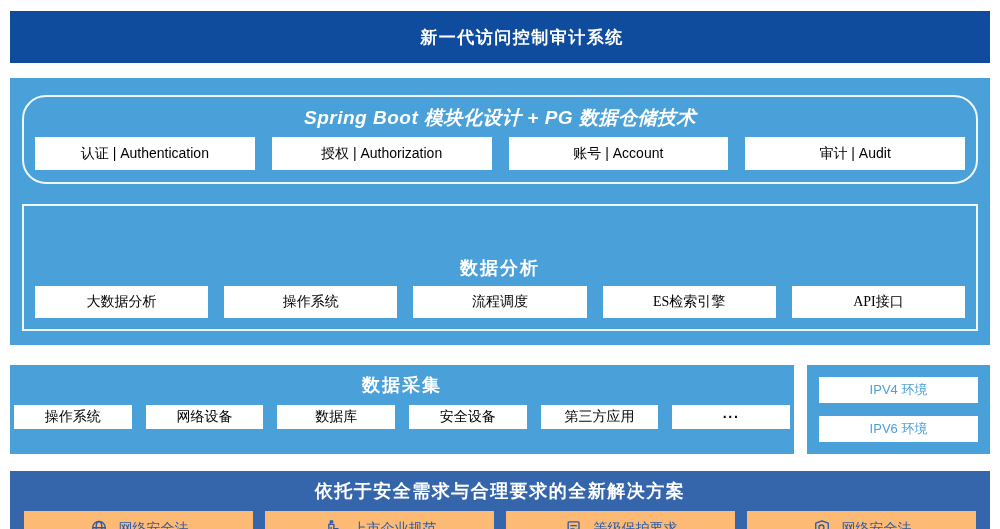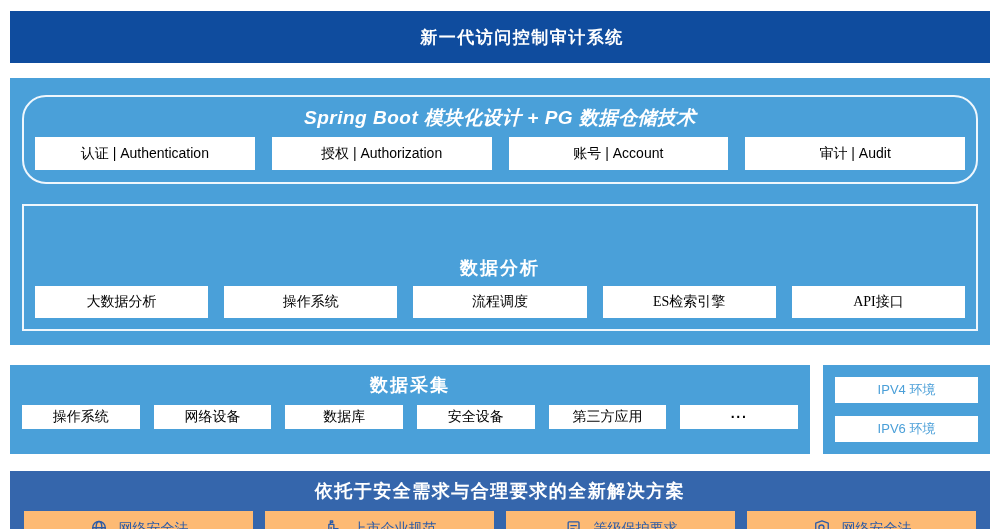--- a/index.html
+++ b/index.html
@@ -20,21 +20,21 @@
   .box-title{color:#fff;text-align:center;font-weight:bold;}
   .title-italic{font-size:19px;font-style:italic;line-height:27px;margin-bottom:6px;letter-spacing:0.5px;}
   .title-plain{font-size:18px;line-height:24px;margin-bottom:6px;letter-spacing:2px;margin-top:44px;}
   .btn-row{display:flex;gap:17px;}
   .btn{flex:1;background:#fff;color:#000000;font-size:14px;height:33px;display:flex;align-items:center;justify-content:center;white-space:nowrap;}
   .box-analysis .btn-row{gap:16px;}
   .box-analysis .btn{height:32px;font-family:Liberation Serif, serif;}
 
   
   .mid-row{display:flex;gap:13px;margin-bottom:17px;}
-  .collection{width:776px;background:#4AA0D9;padding:8px 12px 15px;}
+  .collection{width:776px;background:#4AA0D9;padding:8px 4px 15px;}
   .collection .box-title{font-size:18px;line-height:24px;margin-bottom:8px;letter-spacing:2px;font-weight:bold;}
   .collection .btn-row{gap:14px;}
   .collection .btn{height:24px;}
   .ip-box{flex:1;background:#4AA0D9;display:flex;flex-direction:column;justify-content:space-between;gap:13px;padding:12px;}
   .ip-btn{background:#fff;color:#4A9FD8;font-size:13px;height:26px;display:flex;align-items:center;justify-content:center;}
 
   
   .solution{background:#3566AC;padding:8px 14px 4px;}
   .solution-title{color:#fff;text-align:center;font-size:18px;font-weight:bold;line-height:24px;margin-bottom:8px;letter-spacing:1.5px;}
   .solution .btn-row{gap:12px;}

